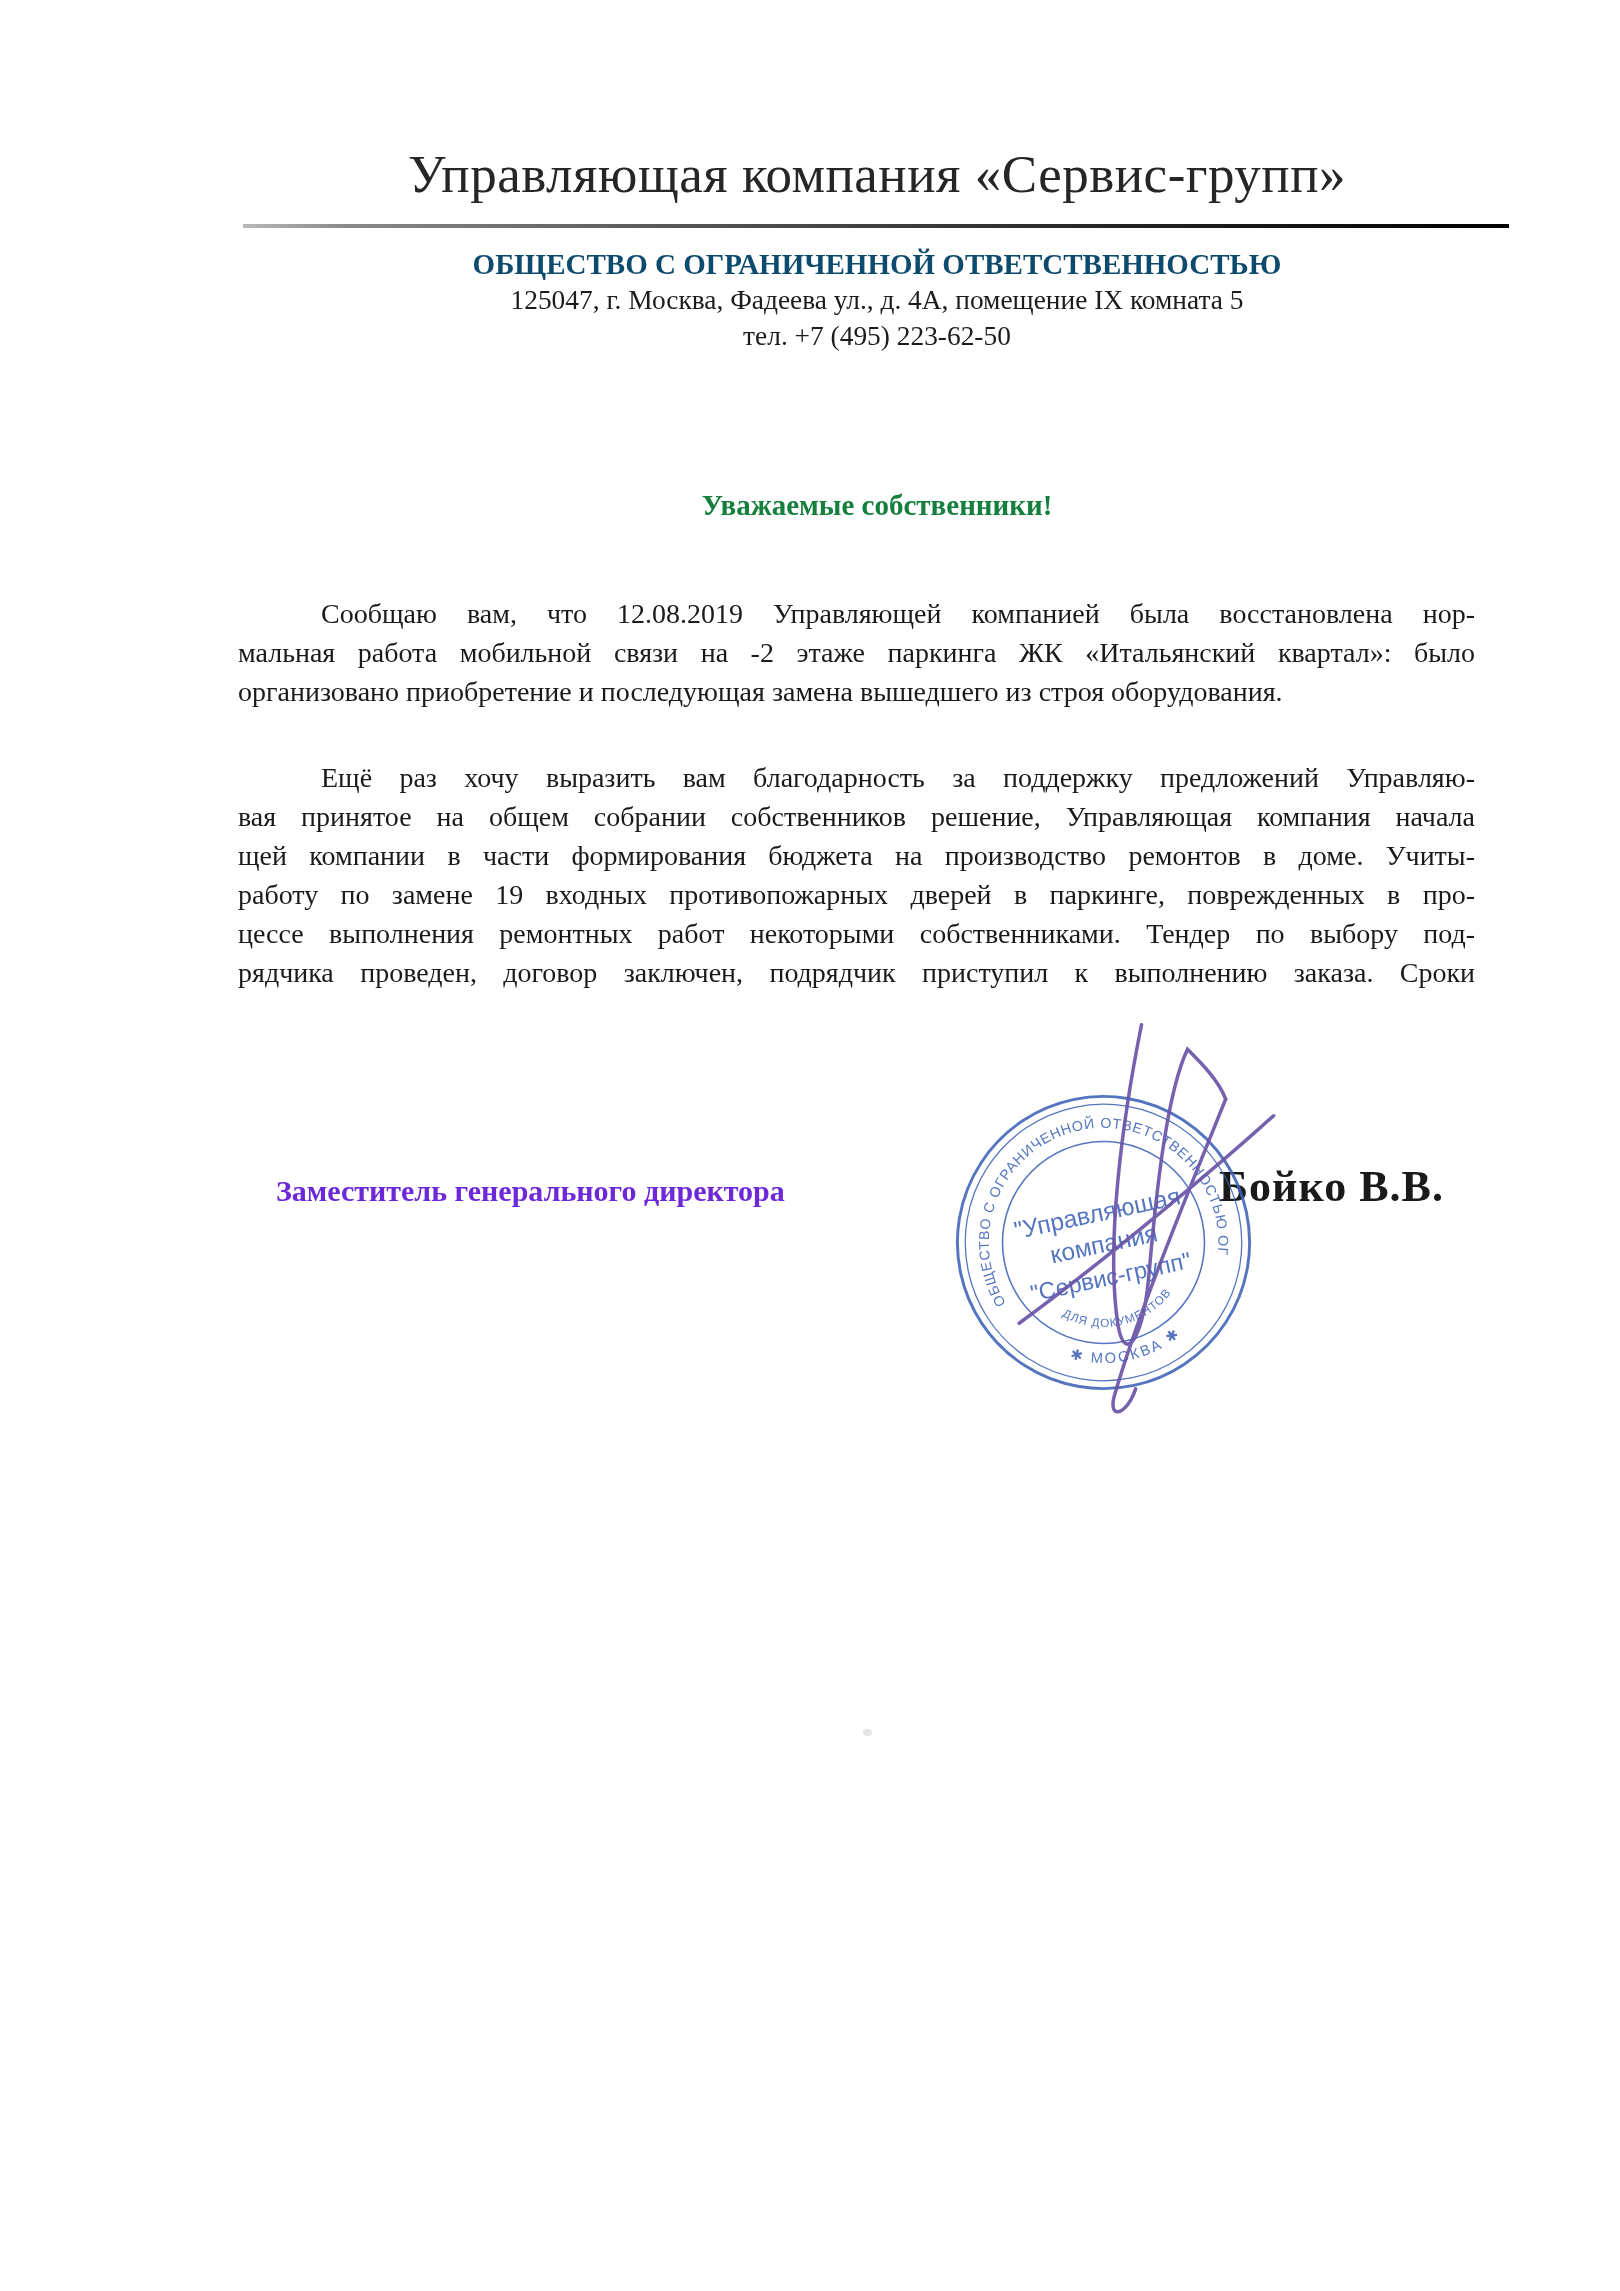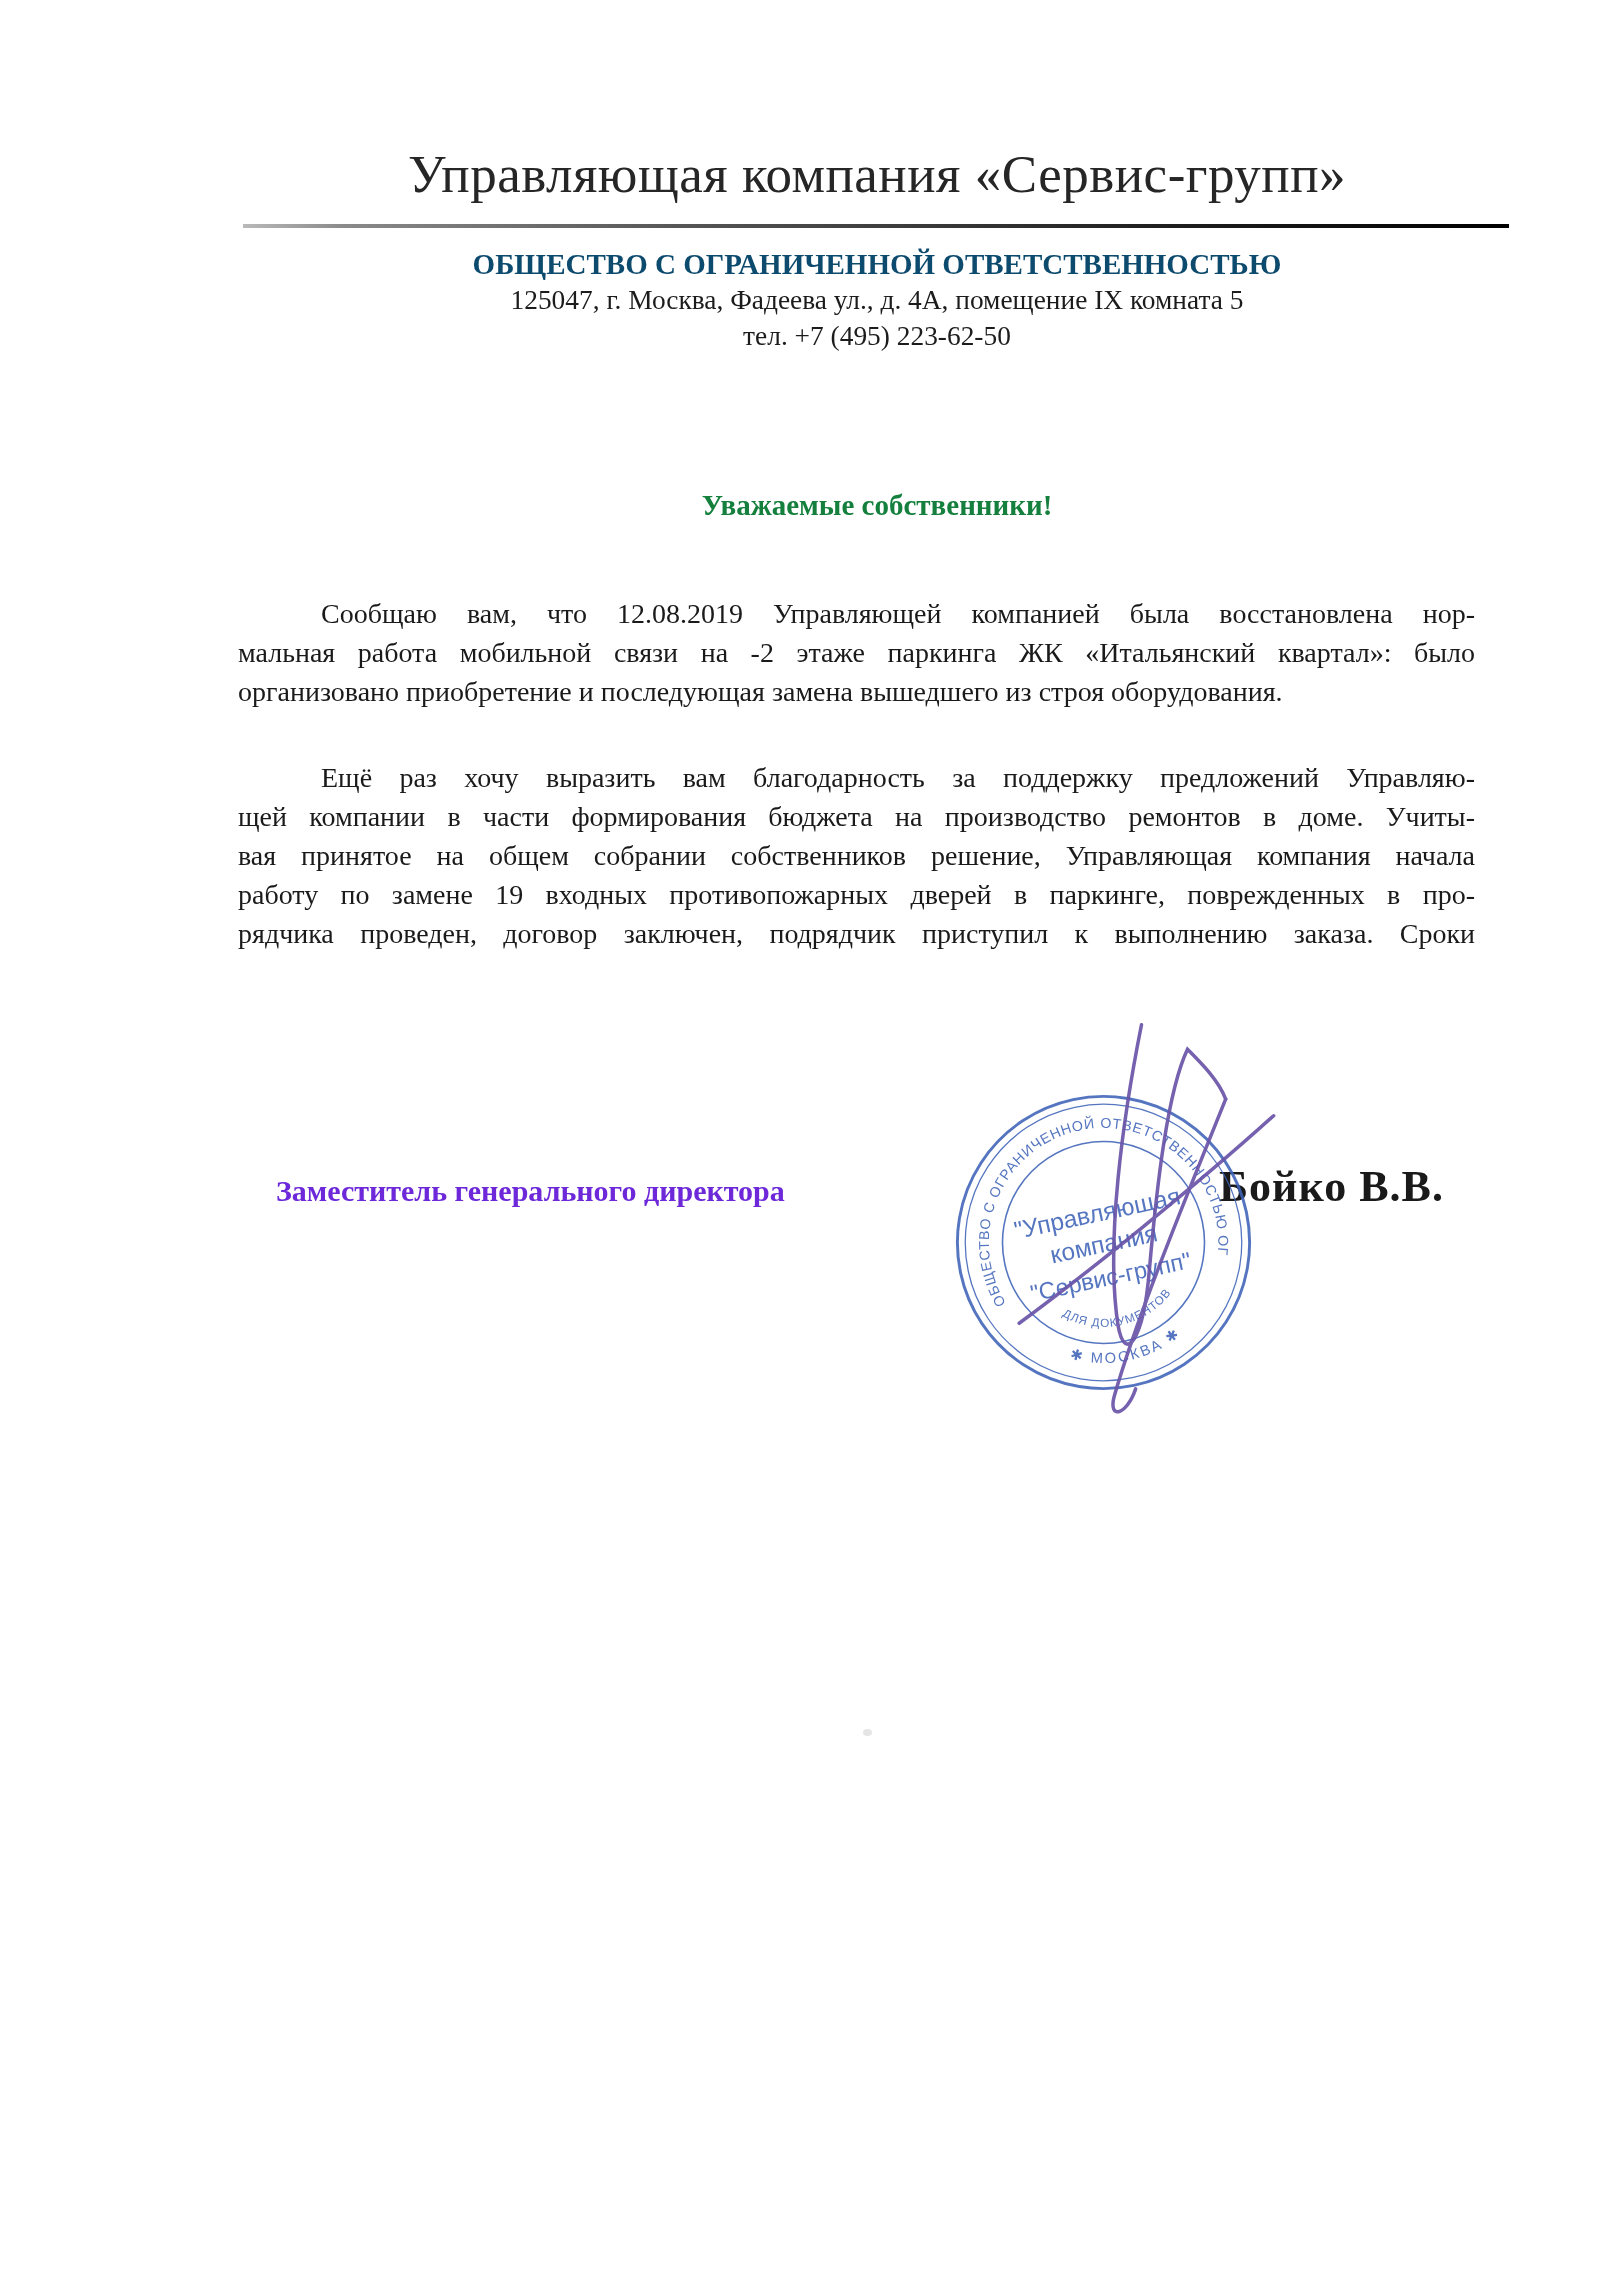--- a/index.html
+++ b/index.html
@@ -102,23 +102,24 @@
   <div class="abs centered salutation">Уважаемые собственники!</div>
 
   <div class="abs body-text">
     <div class="paragraph">
         <div class="tline first">Сообщаю вам, что 12.08.2019 Управляющей компанией была восстановлена нор-</div>
         <div class="tline">мальная работа мобильной связи на -2 этаже паркинга ЖК «Итальянский квартал»: было</div>
         <div class="tline last">организовано приобретение и последующая замена вышедшего из строя оборудования.</div>
       </div>
     <div class="paragraph">
         <div class="tline first">Ещё раз хочу выразить вам благодарность за поддержку предложений Управляю-</div>
+        <div class="tline">вая принятое на общем собрании собственников решение, Управляющая компания начала</div>
         <div class="tline">щей компании в части формирования бюджета на производство ремонтов в доме. Учиты-</div>
-        <div class="tline">вая принятое на общем собрании собственников решение, Управляющая компания начала</div>
         <div class="tline">работу по замене 19 входных противопожарных дверей в паркинге, поврежденных в про-</div>
+        <div class="tline">цессе выполнения ремонтных работ некоторыми собственниками. Тендер по выбору под-</div>
         <div class="tline">рядчика проведен, договор заключен, подрядчик приступил к выполнению заказа. Сроки</div>
       </div>
   </div>
 
   <div class="abs sig-title">Заместитель генерального директора</div>
   <div class="abs sig-name">Бойко В.В.</div>
 
   <svg class="abs stamp-svg" viewBox="-180 -180 360 360" xmlns="http://www.w3.org/2000/svg">
     <g transform="rotate(-12)" fill="none" stroke="#3e63b8">
       <circle r="149" stroke-width="3"></circle>

